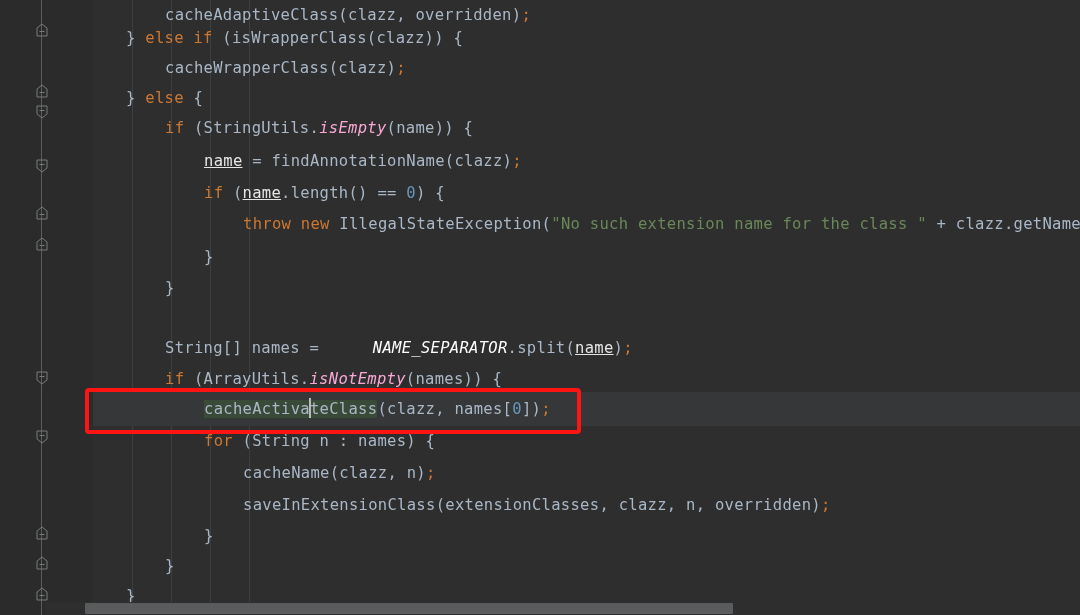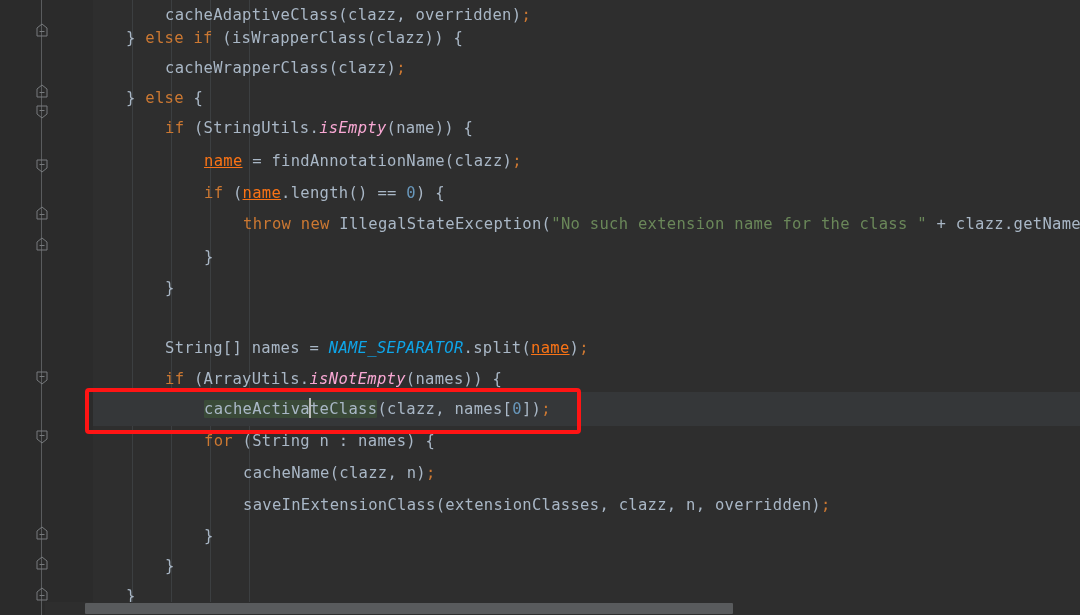--- a/index.html
+++ b/index.html
@@ -100,23 +100,23 @@
     height: 30px;
     white-space: pre;
     color: #a9b7c6;
   }
 
   
   .kw      { color: #cc7832; }
   .plain   { color: #a9b7c6; }
   .num     { color: #6897bb; }
   .str     { color: #6a8759; }
-  .fld     { color: #0ea5e9; font-style: italic; }
+  .fld     { color: #ffffff; font-style: italic; margin-left: 44px; }
   .stat    { color: #f9a8d4; font-style: italic; }
-  .param   { color: #f97316; text-decoration: underline; }
+  .param   { color: #e5e5e5; text-decoration: underline; }
   .semi    { color: #cc7832; }
   .brace   { color: #a9b7c6; }
 
   
   .hl-green {
     background: #3a4a38;
     border-radius: 1px;
   }
 
   

